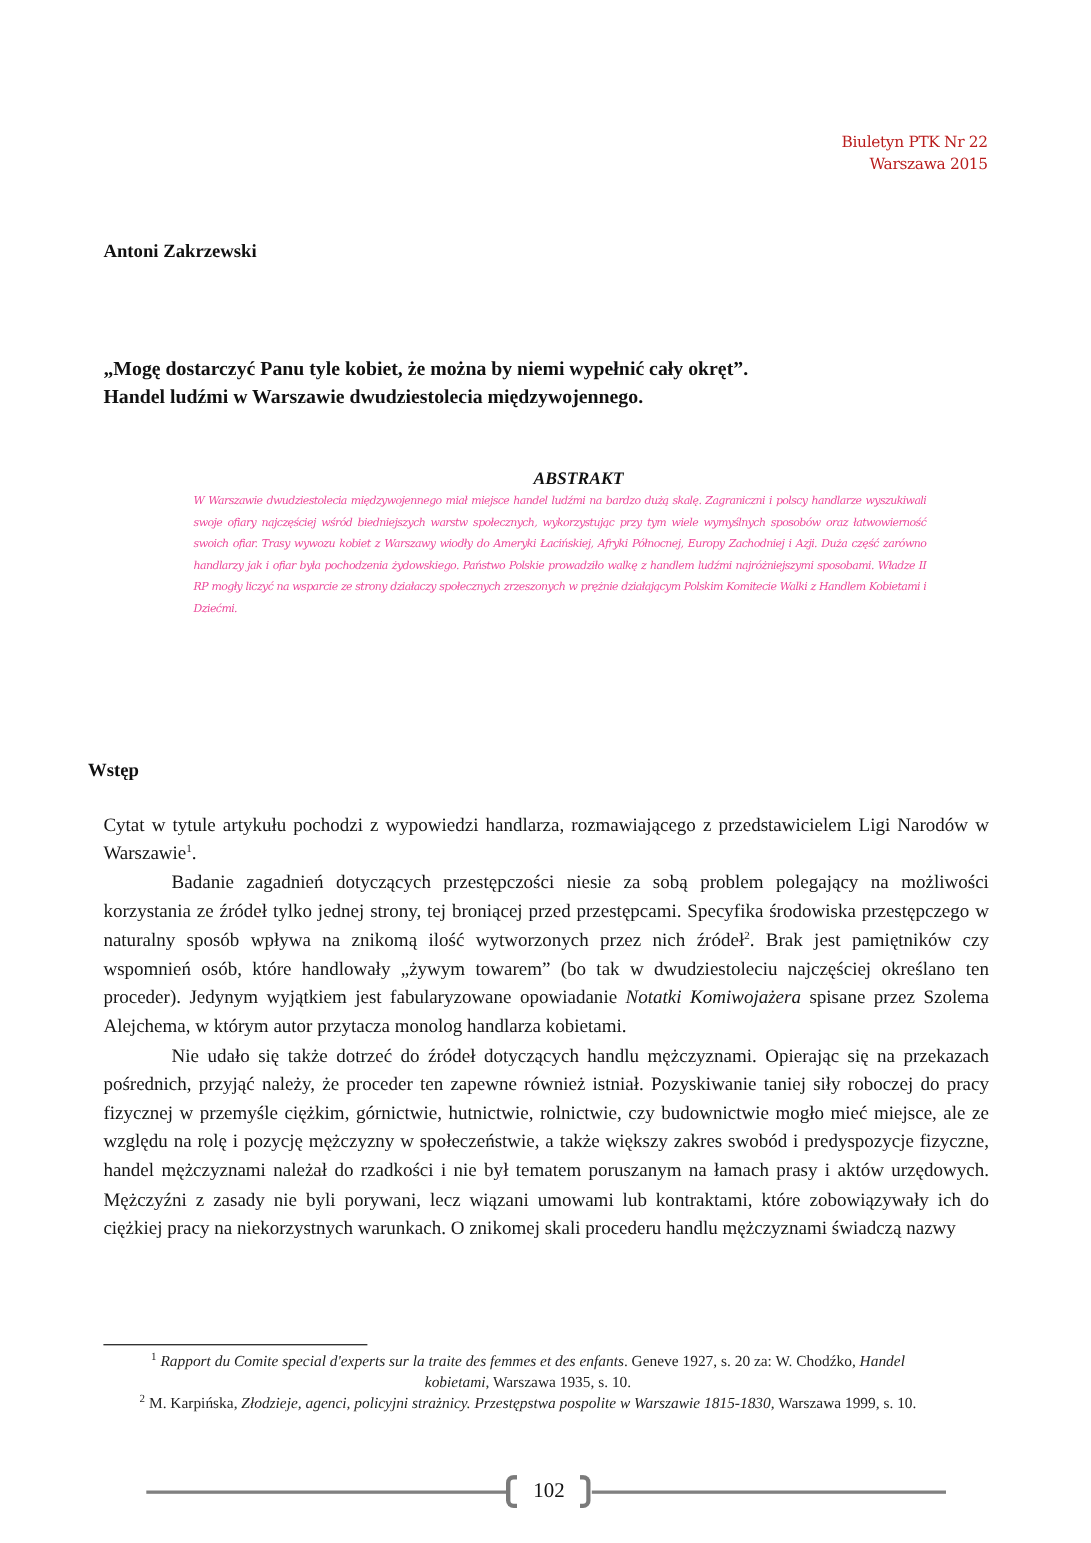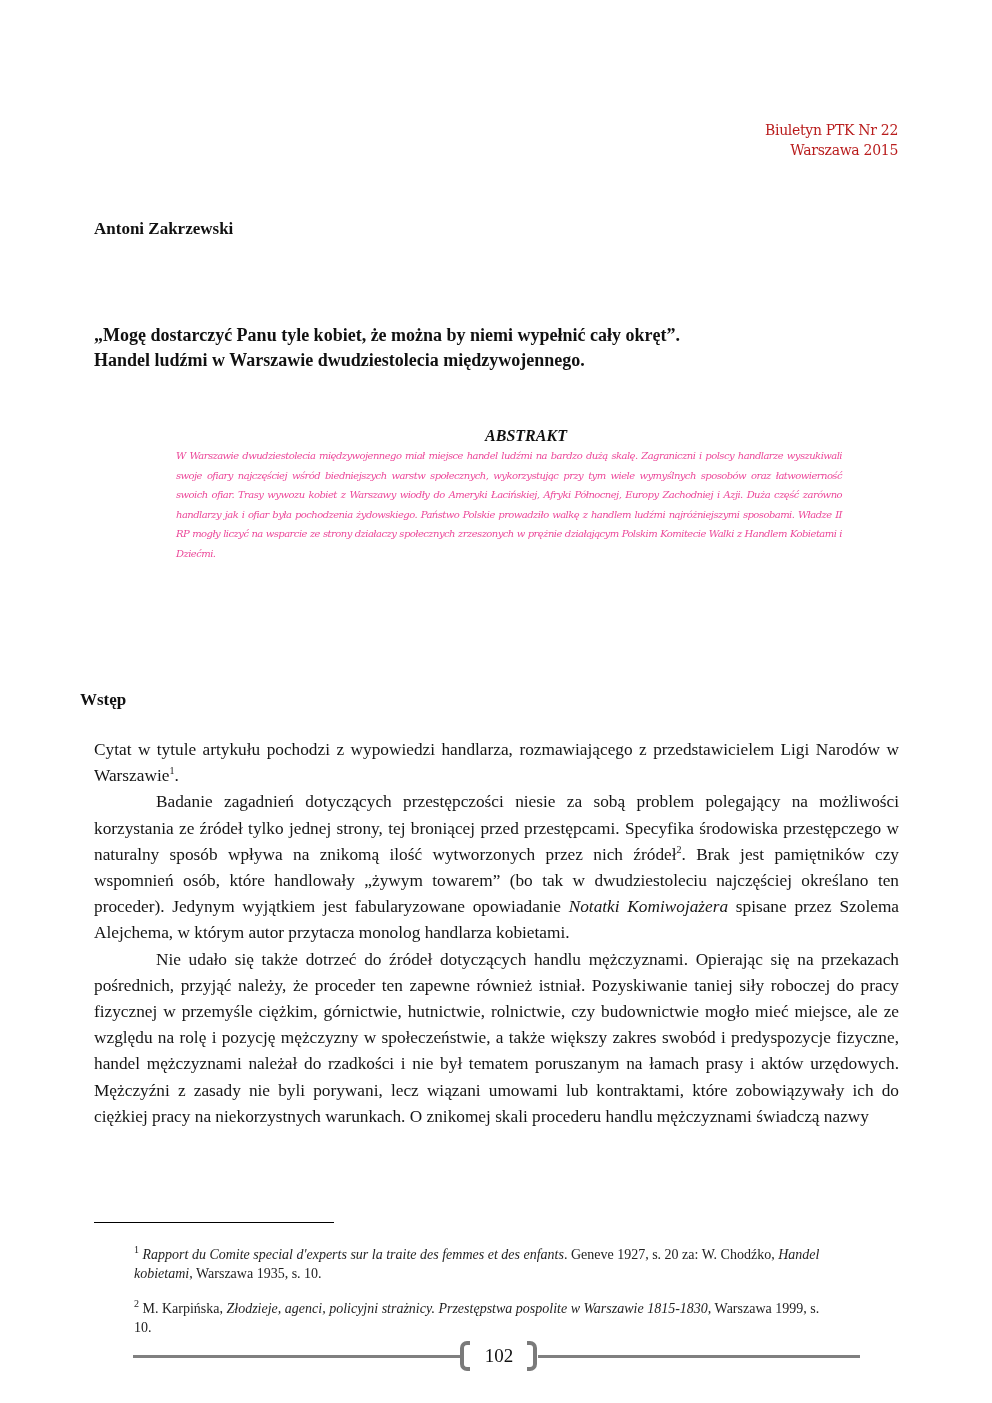--- a/index.html
+++ b/index.html
@@ -30,21 +30,21 @@
       font-size: 17.3px; line-height: 26.2px; text-align: justify; color: #151515;
     }
     #body-text p { margin: 0; }
     #body-text p.indent { text-indent: 62px; }
     sup { font-size: 10px; line-height: 0; }
     #footnote-rule { left: 94px; top: 1222px; width: 240px; height: 1px; background: #000; }
     #footnotes {
       left: 118px; right: 150px; top: 1229px;
       font-size: 14px; line-height: 19px; color: #222;
     }
-    #footnotes .fn { margin: 16px; }
+    #footnotes .fn { margin: 0; text-align: center; }
     .it { font-style: italic; }
     #page-footer { left: 133px; top: 1340px; width: 727px; height: 34px; }
     .rule-line { position: absolute; top: 15px; height: 3px; background: #808080; }
     #rule-left { left: 0; width: 327px; }
     #rule-right { right: 0; width: 322px; }
     .bracket {
       position: absolute; top: 1px; width: 10px; height: 30px;
       border: 4px solid #7a7a7a; box-sizing: border-box;
     }
     #bracket-left { left: 327px; border-right: none; border-radius: 7px 0 0 7px; }

